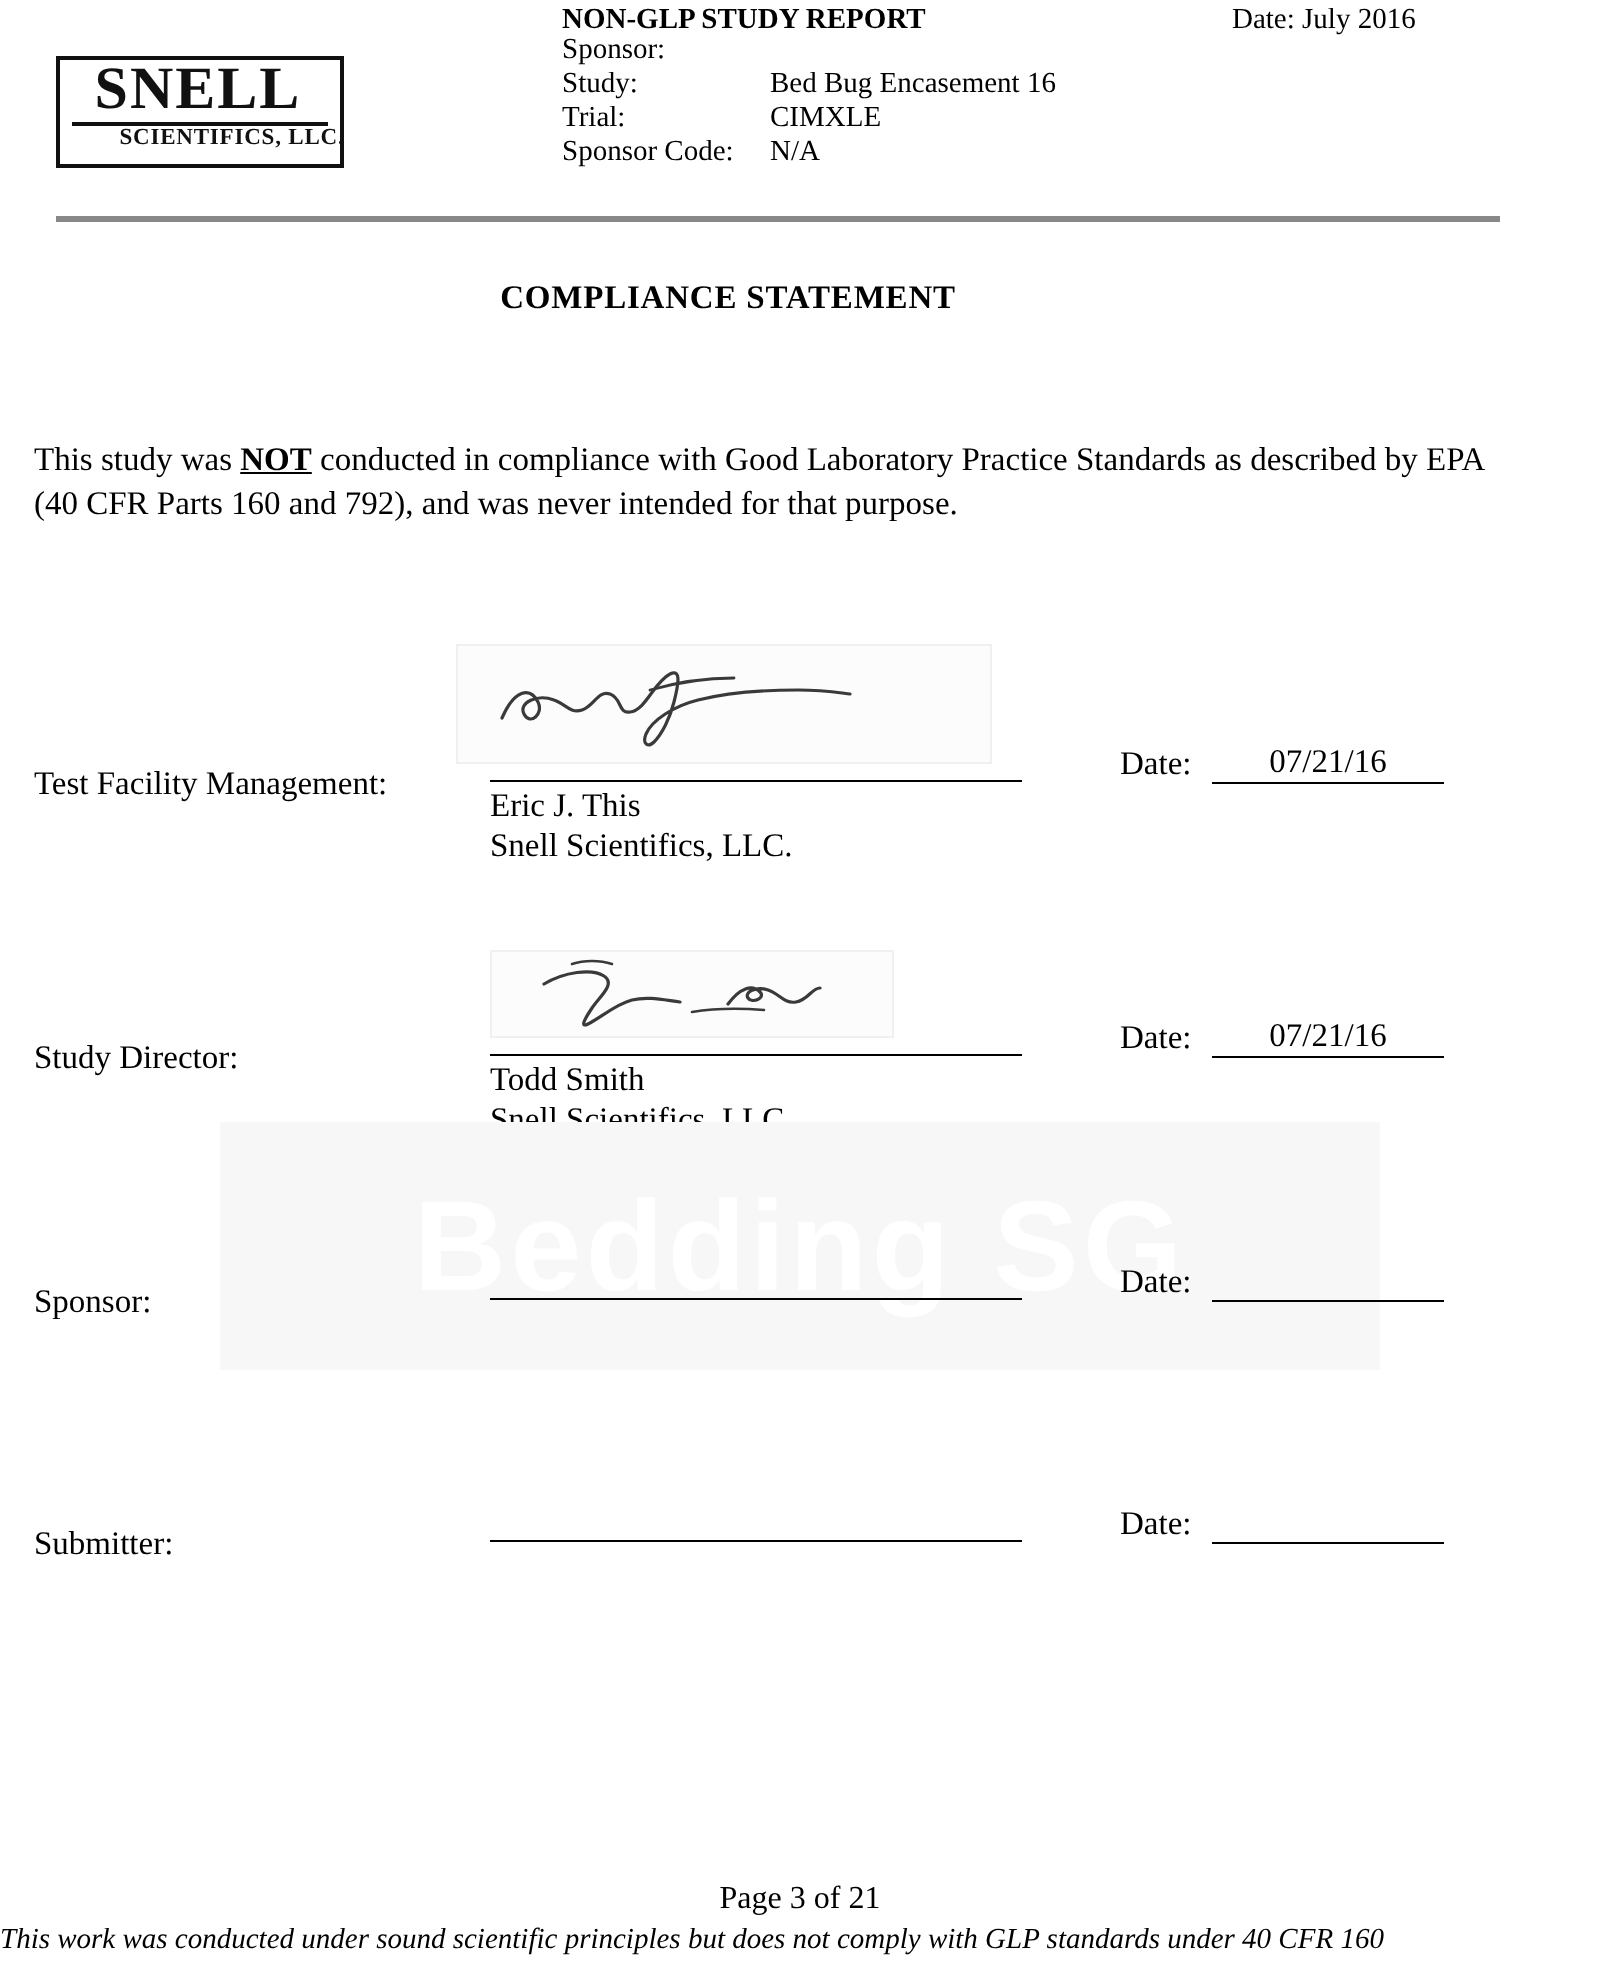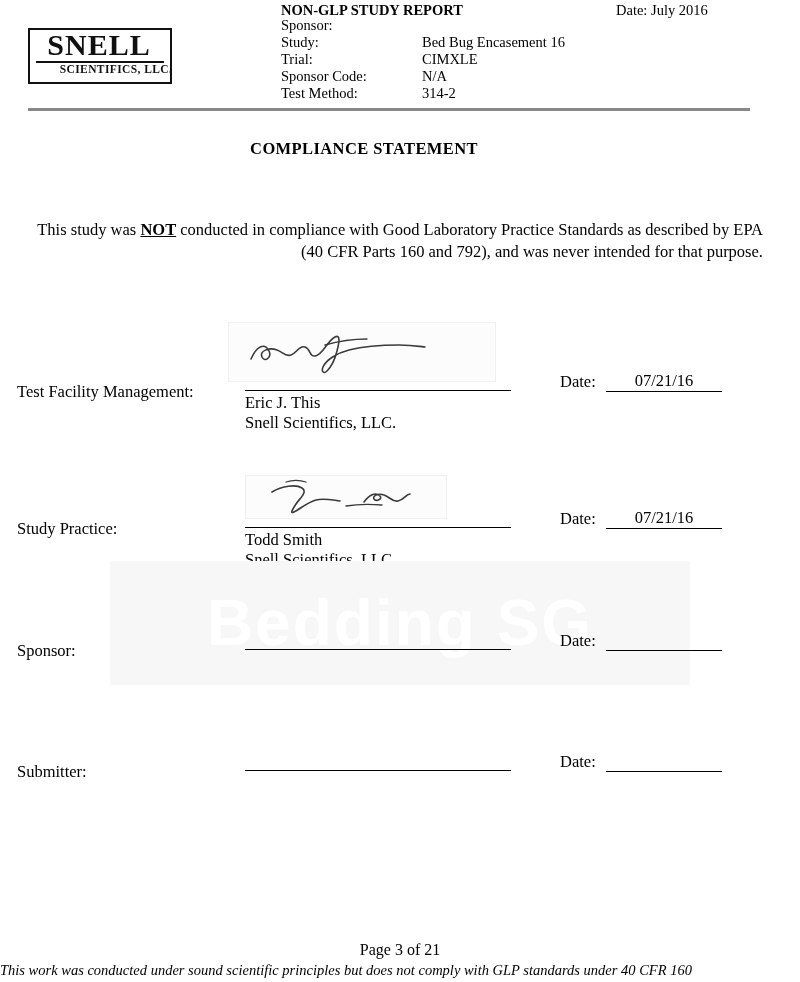--- a/index.html
+++ b/index.html
@@ -103,21 +103,20 @@
     height: 17px;
     line-height: 17px;
     white-space: nowrap;
   }
   .hdr-label {
     display: inline-block;
     width: 104px;
   }
   .hdr-value {
     display: inline-block;
-    margin-left: 37px;
   }
 
   .hdr-rule {
     position: absolute;
     left: 28px;
     top: 108px;
     width: 722px;
     height: 3px;
     background: #888888;
   }
@@ -135,21 +134,21 @@
   }
 
   
   .body-para {
     position: absolute;
     left: 17px;
     top: 219px;
     width: 746px;
     font-size: 16.5px;
     line-height: 22px;
-    text-align: right;
+    text-align: left;
   }
   .body-para .u {
     text-decoration: underline;
     font-weight: bold;
   }
 
   
   .sig-block {
     position: absolute;
     left: 17px;
@@ -264,23 +263,20 @@
       </div>
       <div class="hdr-row">
         <span class="hdr-label">Study:</span><span class="hdr-value">Bed Bug Encasement 16</span>
       </div>
       <div class="hdr-row">
         <span class="hdr-label">Trial:</span><span class="hdr-value">CIMXLE</span>
       </div>
       <div class="hdr-row">
         <span class="hdr-label">Sponsor Code:</span><span class="hdr-value">N/A</span>
       </div>
-      <div class="hdr-row">
-        <span class="hdr-label">Test Method:</span><span class="hdr-value">314-2</span>
-      </div>
     </div>
 
     <div class="hdr-rule"></div>
   </div>
 
   <div class="section-title">COMPLIANCE STATEMENT</div>
 
   <div class="body-para"><span>This study was </span><span class="u">NOT</span><span> conducted in compliance with Good Laboratory Practice Standards as described by EPA (40 CFR Parts 160 and 792), and was never intended for that purpose.</span></div>
 
   <div class="sig-block" style="top:322px; height:110px;">
@@ -300,21 +296,21 @@
 
   <div class="sig-block" style="top:459px; height:110px;">
     <div class="sig-image" style="left:228px; top:16px; width:200px; height:42px;">
       <svg class="scribble" width="200" height="42" viewBox="0 0 200 42">
         <path d="M26 16 C36 10, 50 8, 56 12 C62 16, 54 22, 50 28 C46 34, 44 38, 48 36 C54 33, 62 26, 70 24 C78 22, 86 24, 94 25" fill="none" stroke="#3a3a3a" stroke-width="1.6" stroke-linecap="round"></path>
         <path d="M40 6 C46 4, 54 4, 60 6" fill="none" stroke="#3a3a3a" stroke-width="1.3" stroke-linecap="round"></path>
         <path d="M118 26 C124 18, 130 16, 134 20 C137 23, 130 26, 128 23 C126 20, 132 17, 138 19 C144 21, 146 26, 152 25 C158 24, 160 18, 164 18" fill="none" stroke="#3a3a3a" stroke-width="1.6" stroke-linecap="round"></path>
         <path d="M100 30 C112 28, 124 28, 136 29" fill="none" stroke="#3a3a3a" stroke-width="1.3" stroke-linecap="round"></path>
       </svg>
     </div>
-    <div class="sig-role" style="top:50px;">Study Practice:</div>
+    <div class="sig-role" style="top:50px;">Study Director:</div>
     <div class="sig-line" style="top:68px;"></div>
     <div class="sig-name" style="top:71px;">Todd Smith</div>
     <div class="sig-name" style="top:91px;">Snell Scientifics, LLC.</div>
     <div class="sig-date-label" style="top:50px;">Date:</div>
     <div class="sig-date-value" style="top:49px;">07/21/16</div>
   </div>
 
   <div class="watermark">Bedding SG</div>
 
   <div class="sig-block" style="top:581px; height:70px; z-index:5;">

